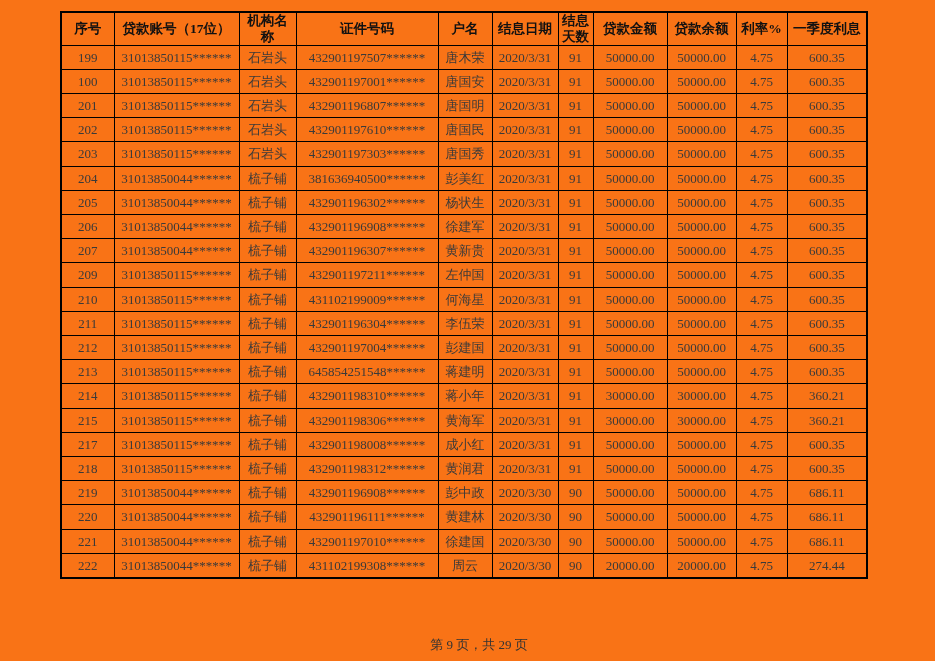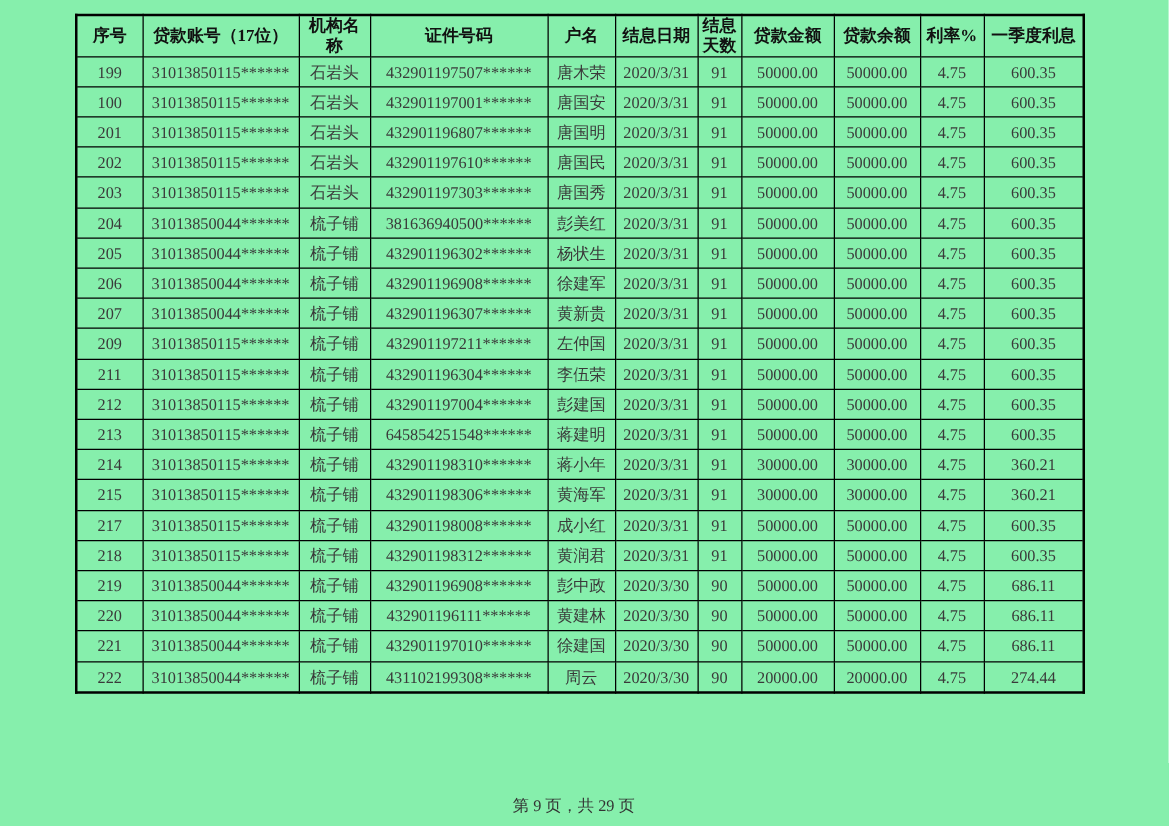--- a/index.html
+++ b/index.html
@@ -5,21 +5,21 @@
   html, body {
     margin: 0;
     padding: 0;
     background: #ffffff;
     font-family: "Liberation Serif", "DejaVu Serif", serif;
   }
   .page {
     position: relative;
     width: 935px;
     height: 661px;
-    background: #86efac;
+    background: #f97316;
     overflow: hidden;
   }
   table.loan-table {
     position: absolute;
     left: 60px;
     top: 11px;
     width: 806px;
     border-collapse: collapse;
     table-layout: fixed;
     border: 2px solid #000000;
@@ -55,21 +55,21 @@
   col.c-name     { width: 54px; }
   col.c-date     { width: 66px; }
   col.c-days     { width: 35px; }
   col.c-amount   { width: 74px; }
   col.c-balance  { width: 69px; }
   col.c-rate     { width: 51px; }
   col.c-interest { width: 80px; }
   td.red-name { color: #c0504d; margin-left: 23px; }
   .footer {
     position: absolute;
-    left: 56px;
+    left: 76px;
     top: 636px;
     width: 806px;
     text-align: center;
     font-size: 13px;
     color: #333333;
   }
 </style>
 </head>
 <body>
 
@@ -228,20 +228,33 @@
           <td>432901197211******</td>
           <td>左仲国</td>
           <td>2020/3/31</td>
           <td>91</td>
           <td>50000.00</td>
           <td>50000.00</td>
           <td>4.75</td>
           <td>600.35</td>
         </tr>
         <tr>
+          <td>210</td>
+          <td>31013850115******</td>
+          <td>梳子铺</td>
+          <td>431102199009******</td>
+          <td>何海星</td>
+          <td>2020/3/31</td>
+          <td>91</td>
+          <td>50000.00</td>
+          <td>50000.00</td>
+          <td>4.75</td>
+          <td>600.35</td>
+        </tr>
+        <tr>
           <td>211</td>
           <td>31013850115******</td>
           <td>梳子铺</td>
           <td>432901196304******</td>
           <td>李伍荣</td>
           <td>2020/3/31</td>
           <td>91</td>
           <td>50000.00</td>
           <td>50000.00</td>
           <td>4.75</td>

